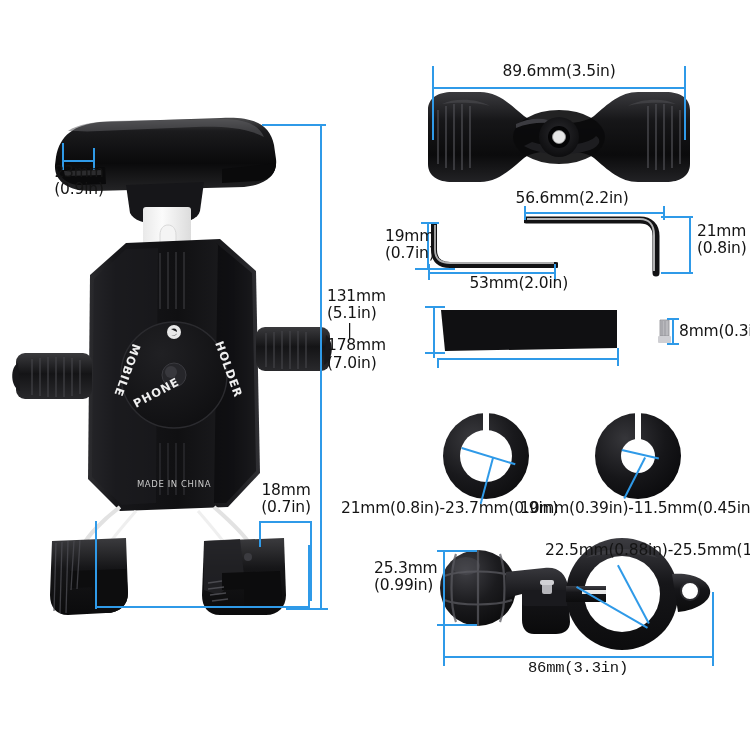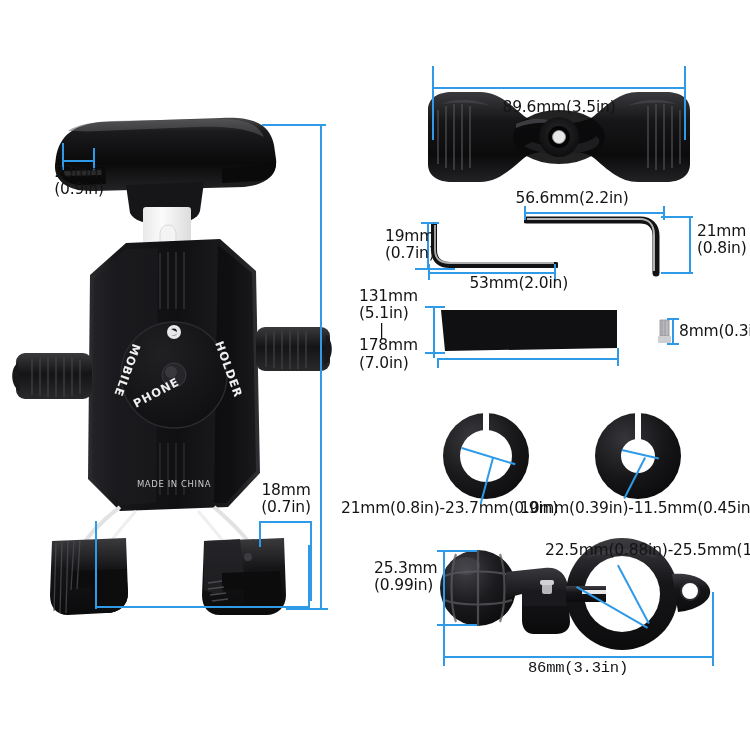--- a/index.html
+++ b/index.html
@@ -177,21 +177,21 @@
   <div class="bl bv" style="left:93px;top:148px;height:22px;"></div>
   <div class="bl bh" style="left:62px;top:160px;width:33px;"></div>
   <div class="dim ctr" style="left:36px;top:164px;width:86px;">
     <div>23mm</div>
     <div>(0.9in)</div>
   </div>
 
   <div class="bl bh" style="left:262px;top:124px;width:64px;"></div>
   <div class="bl bh" style="left:286px;top:608px;width:42px;"></div>
   <div class="bl bv" style="left:320px;top:124px;height:486px;"></div>
-  <div class="dim" style="left:327px;top:288px;text-align:left;margin-left:32px;">
+  <div class="dim" style="left:327px;top:288px;text-align:left;">
     <div>131mm</div>
     <div>(5.1in)</div>
     <div style="padding-left:20px;line-height:0.95;">|</div>
     <div>178mm</div>
     <div>(7.0in)</div>
   </div>
 
   <div class="bl bh" style="left:259px;top:521px;width:53px;"></div>
   <div class="bl bv" style="left:259px;top:521px;height:26px;"></div>
   <div class="bl bv" style="left:310px;top:521px;height:80px;"></div>
@@ -249,21 +249,21 @@
       <circle cx="135" cy="49" r="20" fill="url(#cHub)"></circle>
       <circle cx="135" cy="49" r="11" fill="#050506"></circle>
       <circle cx="135" cy="49" r="6.5" fill="#e6e6e6"></circle>
       <circle cx="135" cy="49" r="6.5" fill="none" stroke="#9a9a9a" stroke-width="0.8"></circle>
     </svg>
   </div>
 
   <div class="bl bh" style="left:432px;top:87px;width:254px;"></div>
   <div class="bl bv" style="left:432px;top:66px;height:74px;"></div>
   <div class="bl bv" style="left:684px;top:66px;height:74px;"></div>
-  <div class="dim ctr" style="left:449px;top:63px;width:220px;margin-top:36px;">89.6mm(3.5in)</div>
+  <div class="dim ctr" style="left:449px;top:63px;width:220px;">89.6mm(3.5in)</div>
 
   <div class="prod" style="left:524px;top:215px;width:144px;height:62px;">
     <svg width="144" height="62" viewBox="0 0 144 62">
       <path d="M2,5 L116,5 C126,5 132,11 132,21 L132,58" stroke="#121214" stroke-width="7" fill="none" stroke-linecap="round"></path>
       <path d="M3,4 L116,4 C125,4 130,10 130,20 L130,56" stroke="#cfcfcf" stroke-width="2" fill="none" opacity="0.85"></path>
     </svg>
   </div>
   <div class="bl bh" style="left:524px;top:212px;width:141px;"></div>
   <div class="bl bv" style="left:524px;top:206px;height:14px;"></div>
   <div class="bl bv" style="left:663px;top:206px;height:14px;"></div>

